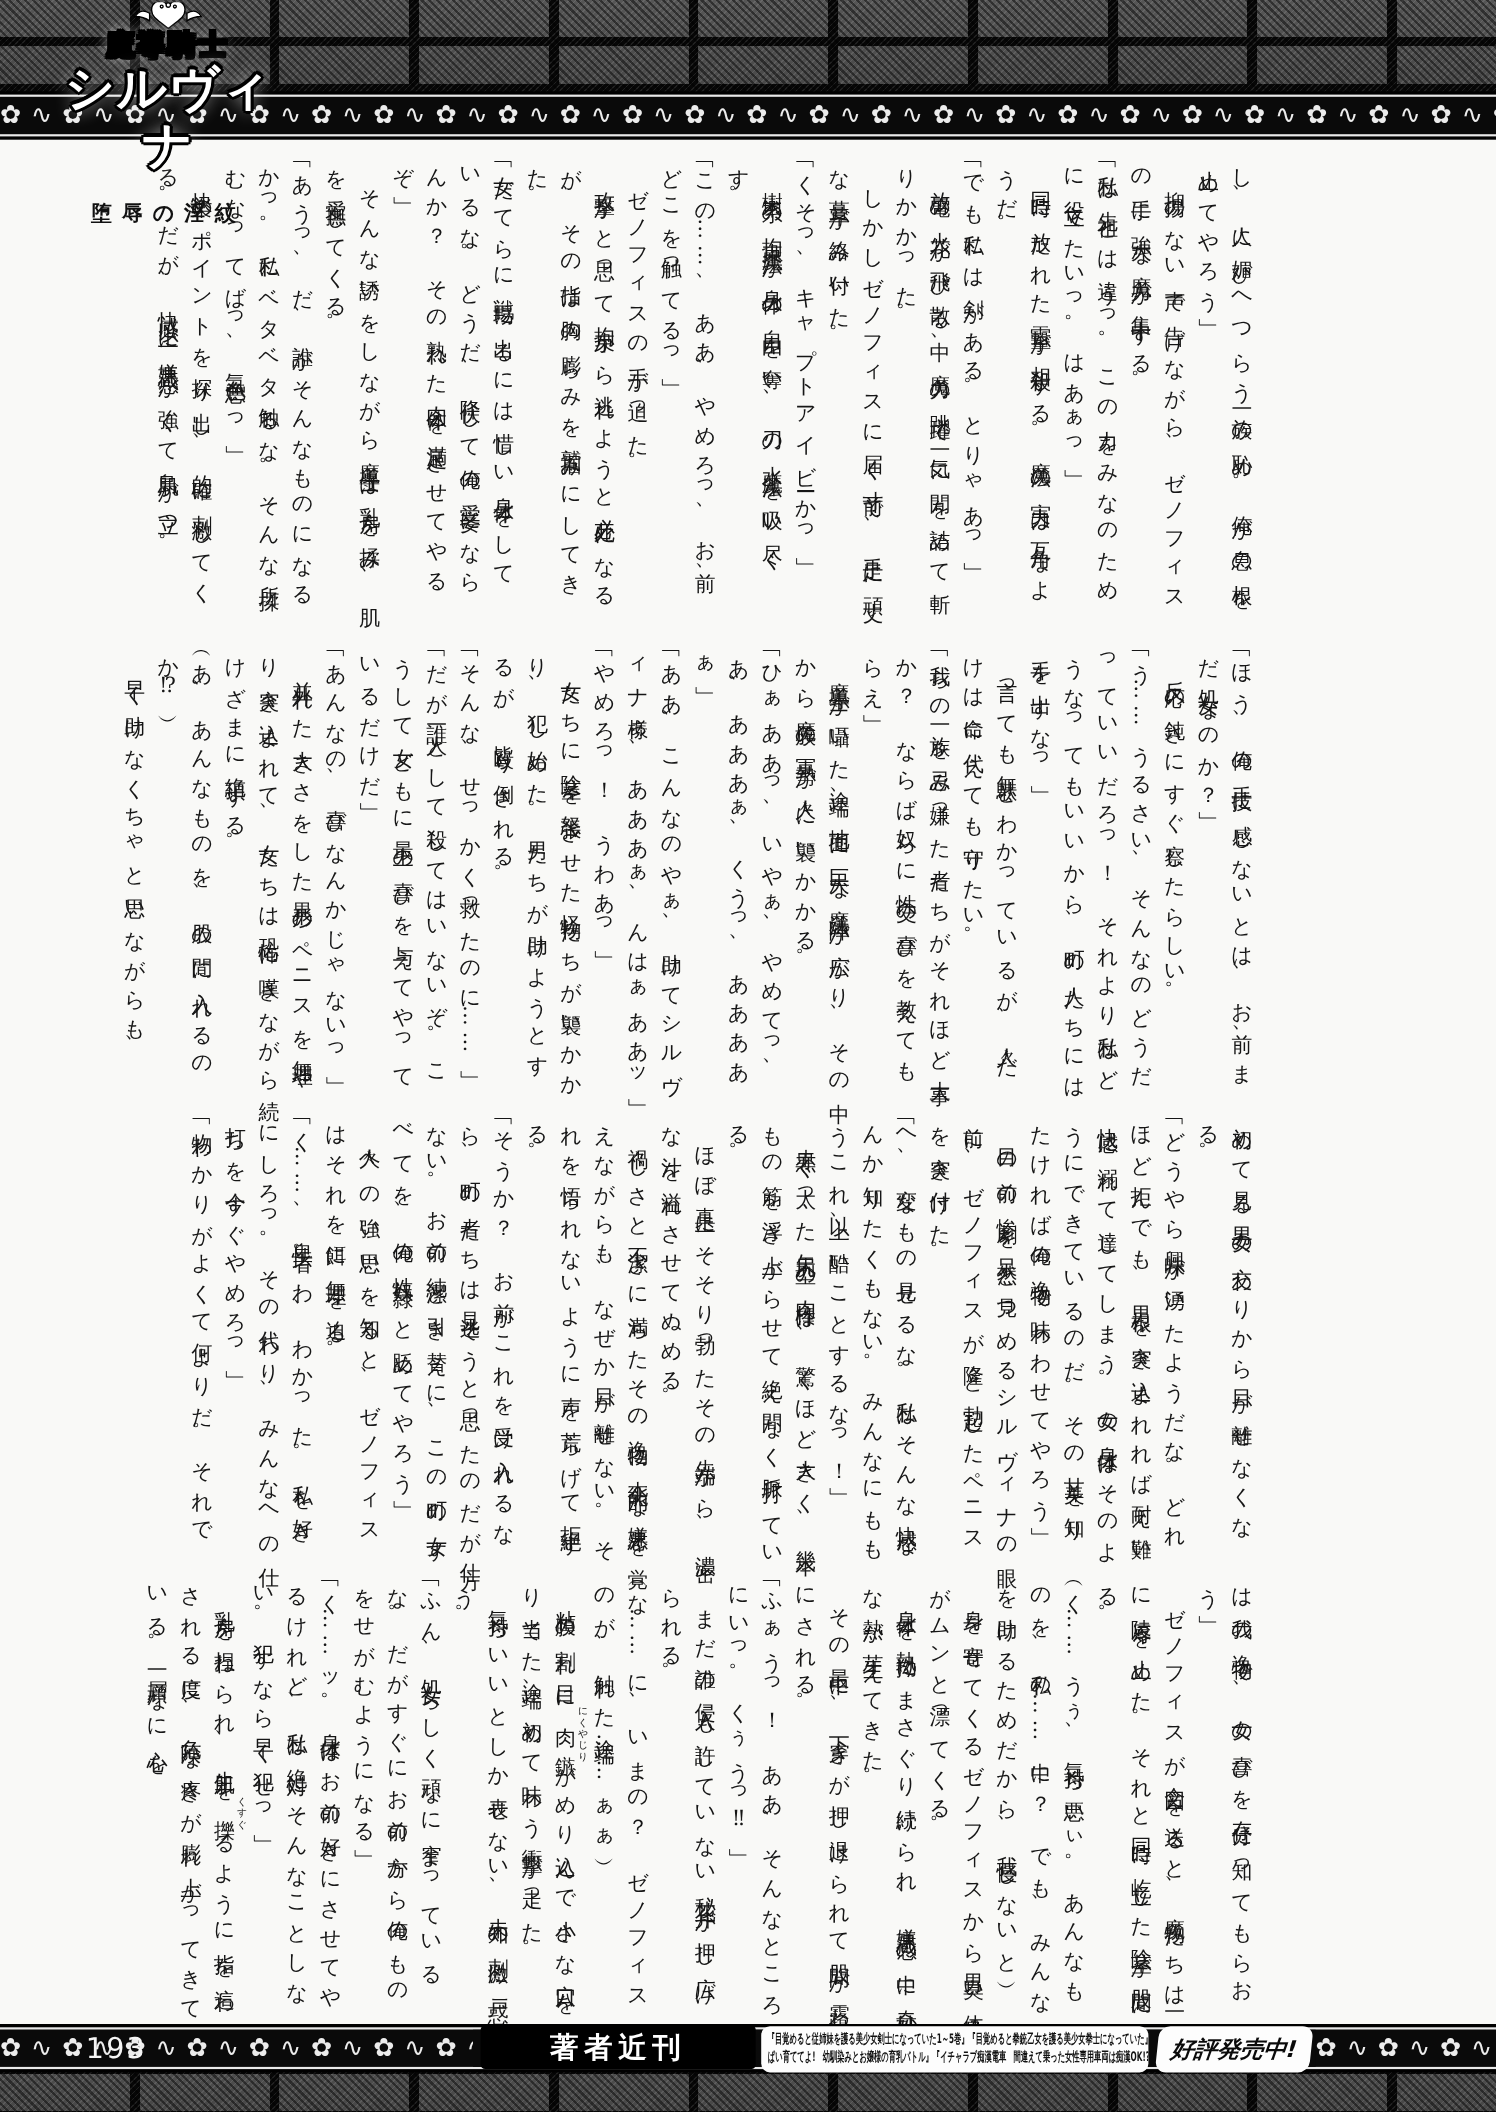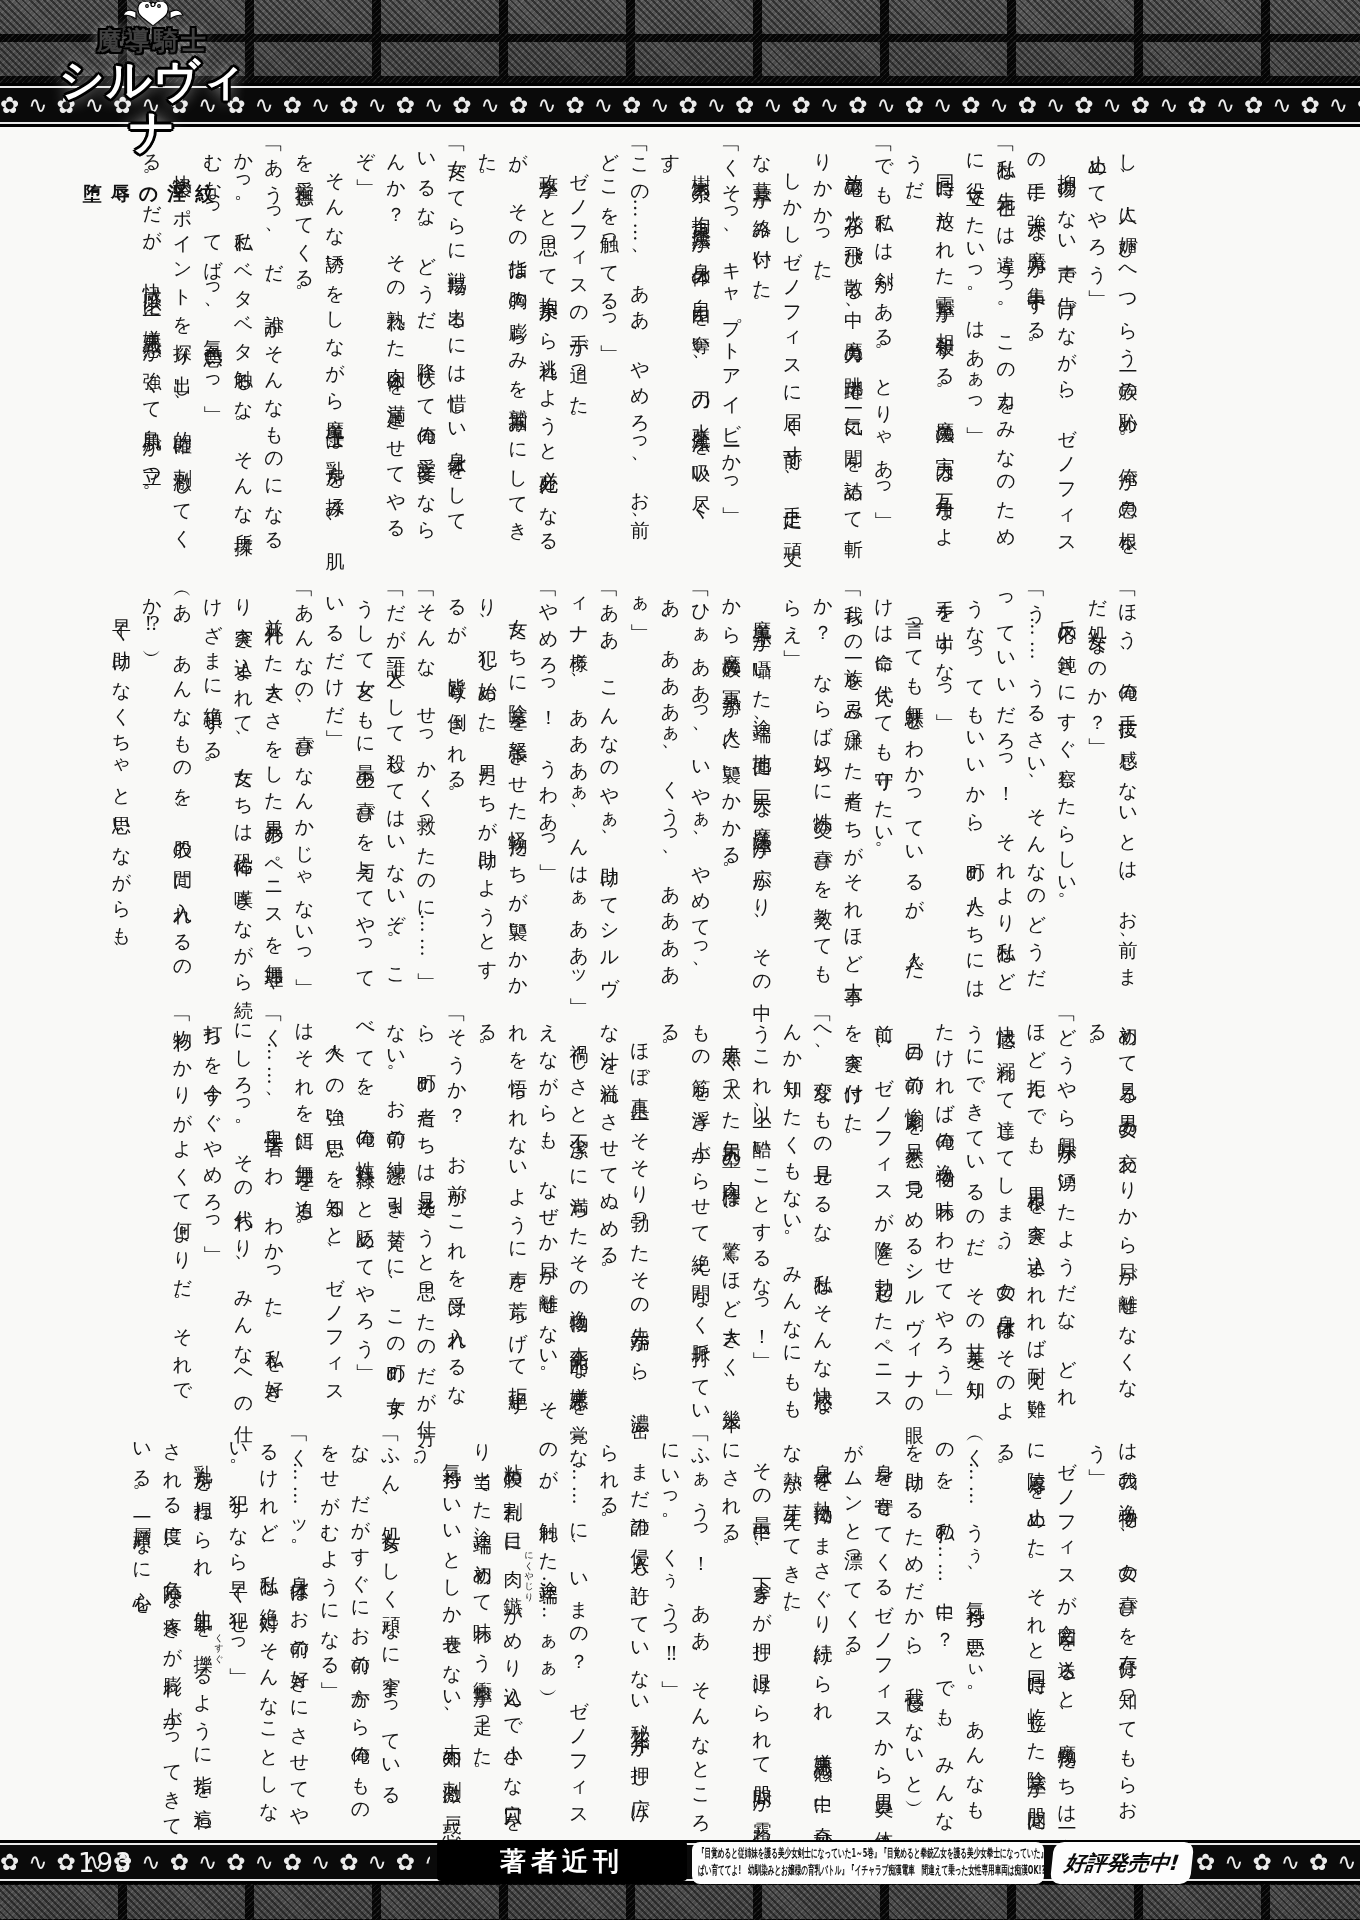--- a/index.html
+++ b/index.html
@@ -27,21 +27,21 @@
   .pattern{position:absolute;top:1px;left:0;white-space:nowrap;color:#ececec;
       font-family:"DejaVu Sans","Liberation Sans",sans-serif;
       font-size:23px;line-height:32px;letter-spacing:9px;}
   .pattern.right-seg{left:1196px;}
   .pattern.left-seg{width:430px;overflow:hidden;}
   .footer-strip .mask{position:absolute;top:0;left:430px;width:766px;height:34px;background:#0a0a0a;}
 
   
   .logo{position:absolute;left:56px;top:2px;width:194px;text-align:center;z-index:5;}
   .crest{display:block;margin:0 auto;}
-  .logo-top{font-size:25px;font-weight:bold;letter-spacing:3px;color:#404040;line-height:26px;
+  .logo-top{font-size:25px;font-weight:bold;letter-spacing:3px;color:#000000;line-height:26px;
       text-shadow:2px 0 0 #000,-2px 0 0 #000,0 2px 0 #000,0 -2px 0 #000,2px 2px 0 #000,
                   -2px -2px 0 #000,2px -2px 0 #000,-2px 2px 0 #000,0 0 12px rgba(255,255,255,.95);}
   .logo-main{font-size:45px;font-weight:bold;letter-spacing:1px;color:#fff;line-height:52px;
       text-shadow:3px 0 0 #000,-3px 0 0 #000,0 3px 0 #000,0 -3px 0 #000,2px 2px 0 #000,
                   -2px -2px 0 #000,2px -2px 0 #000,-2px 2px 0 #000,0 0 16px rgba(255,255,255,.95);}
   .logo-sub{margin-top:23px;font-size:19px;font-weight:bold;letter-spacing:9px;color:#111;}
 
   
   .band{position:absolute;right:216px;height:410px;
       writing-mode:vertical-rl;-webkit-writing-mode:vertical-rl;

